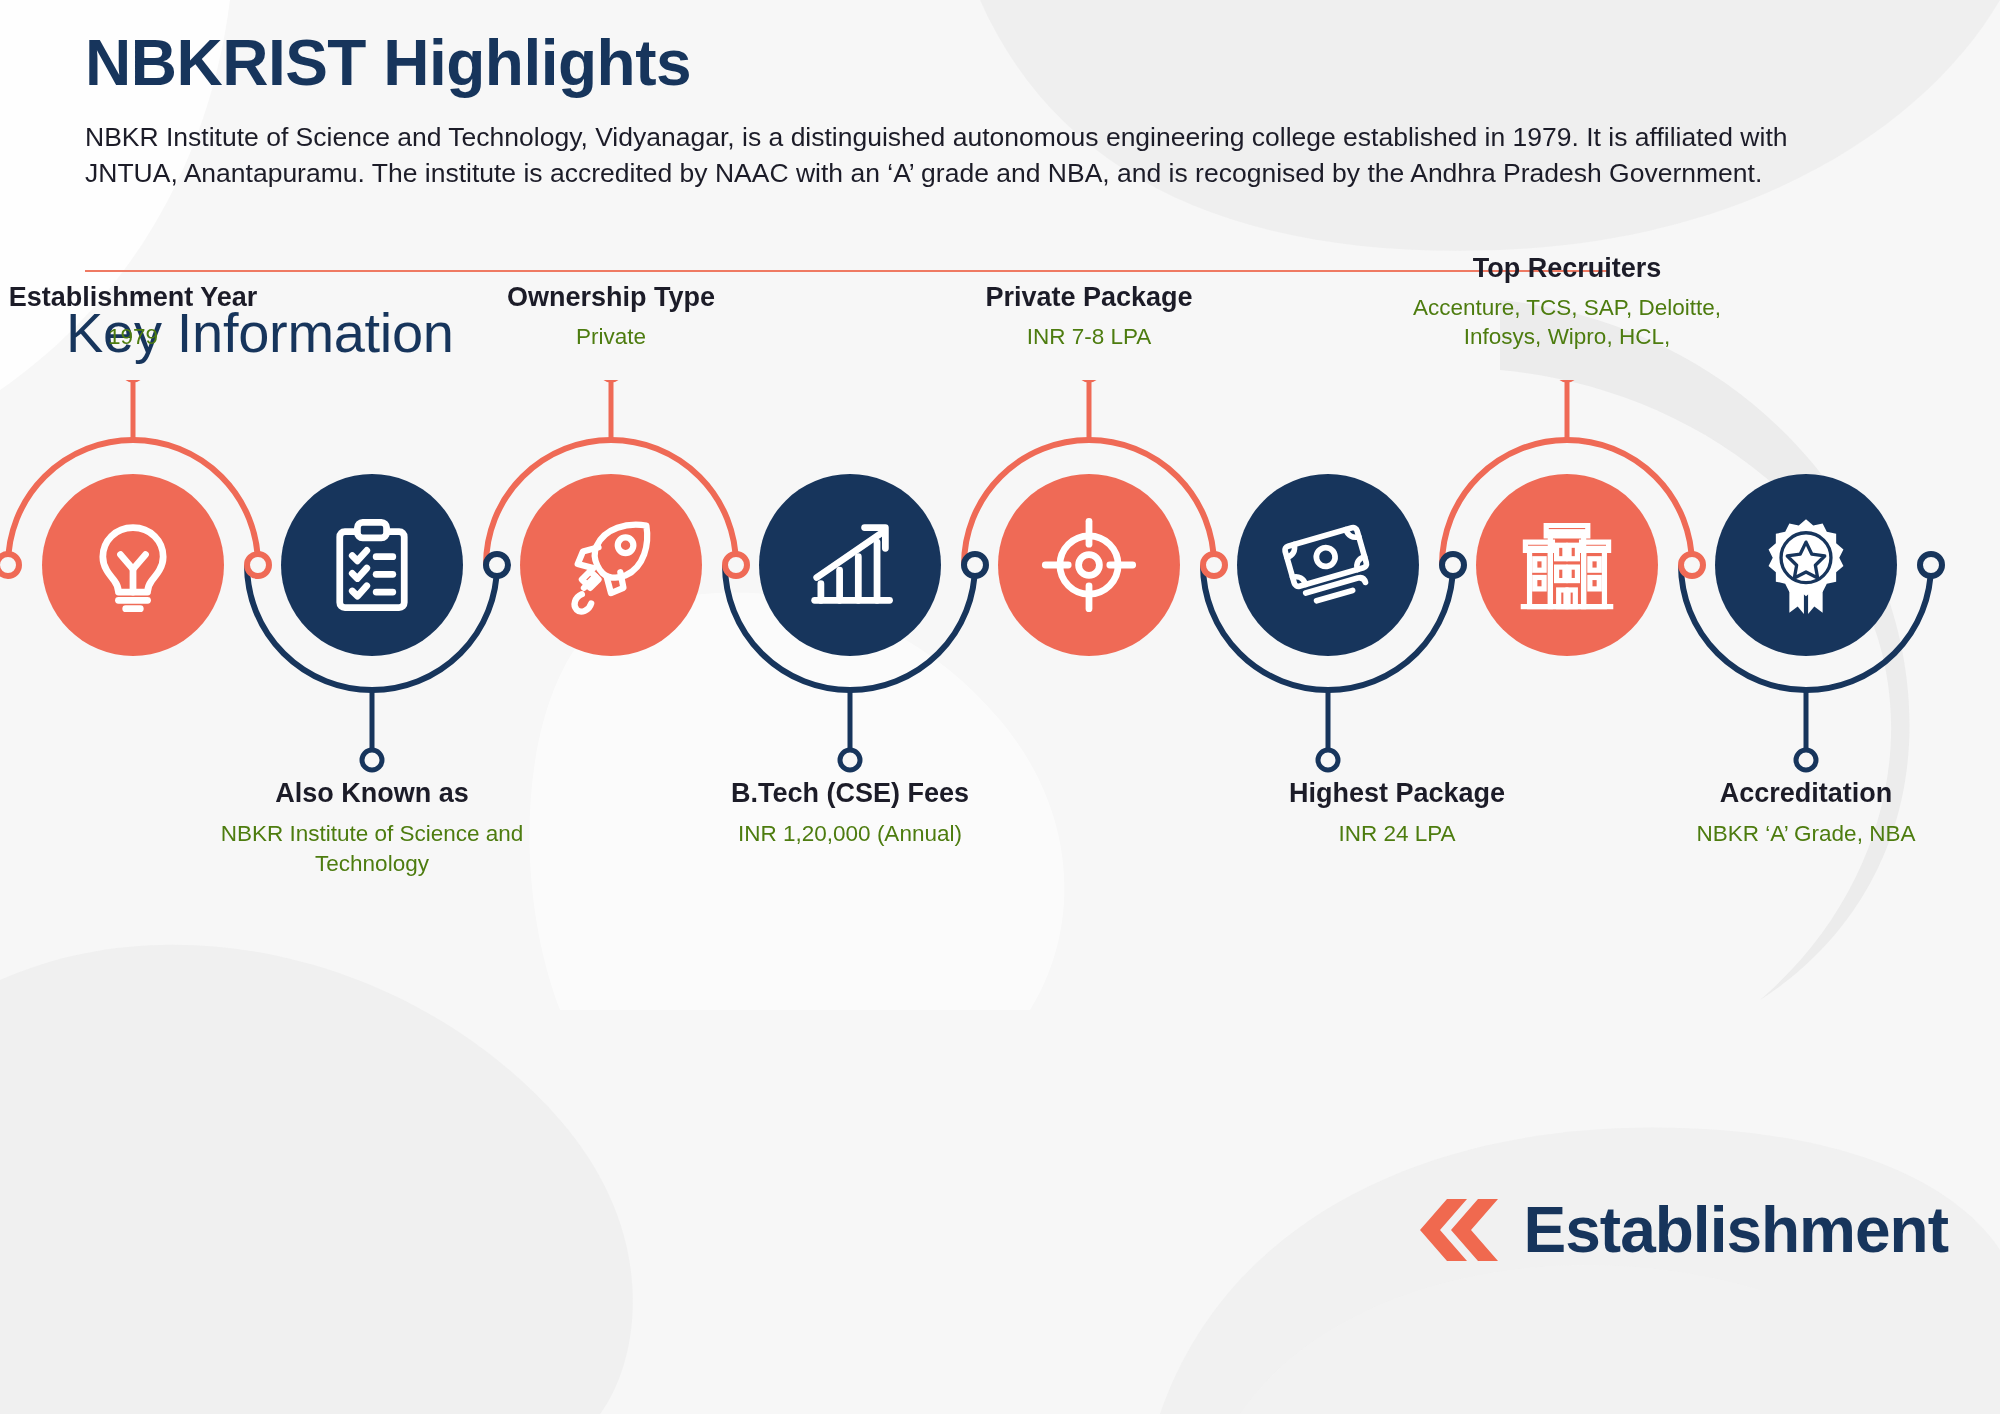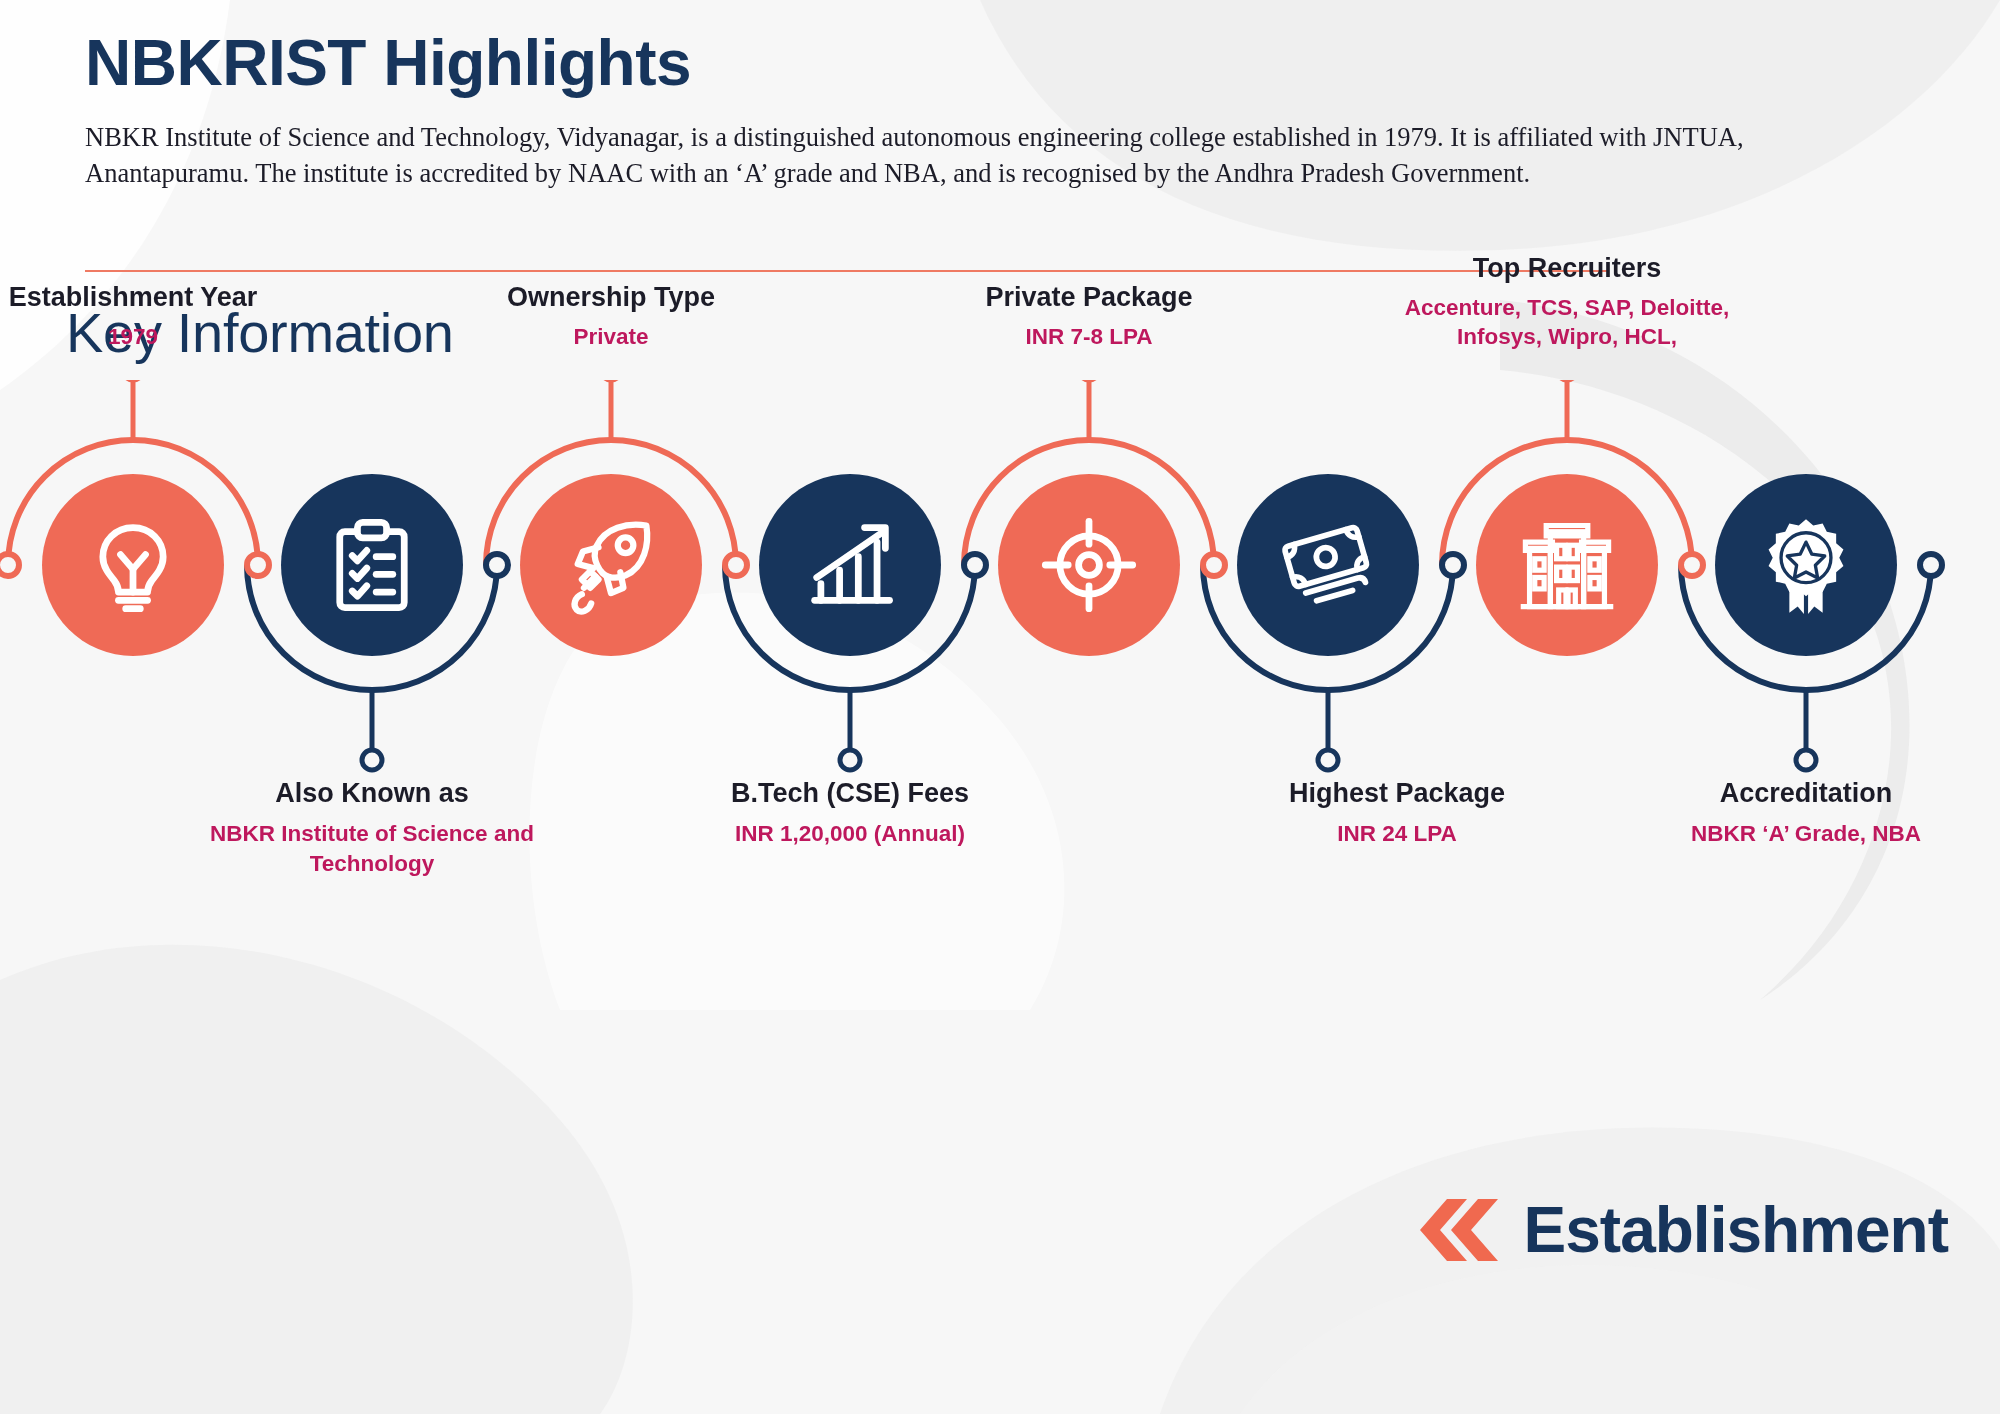--- a/index.html
+++ b/index.html
@@ -21,21 +21,20 @@
   .header{position:absolute;left:85px;top:28px;width:1750px;z-index:5;}
   .title{
     font-size:64px;font-weight:bold;color:#17355c;letter-spacing:-0.5px;
     margin:0;line-height:1.1;
   }
   .title .t-strong{font-weight:800;}
   .subtitle{
     margin:22px 0 0 0;
     font-size:26.5px;line-height:1.33;color:#1c1c28;font-weight:500;
     max-width:1740px;
-    font-family:Liberation Serif, serif;
   }
   .divider{
     position:absolute;left:85px;top:270px;width:1522px;height:2px;
     background:#ef7a63;z-index:5;
   }
 
   .section-title{
     position:absolute;left:66px;top:300px;
     font-size:56px;color:#17355c;font-weight:400;z-index:5;
     letter-spacing:-0.3px;
@@ -44,21 +43,21 @@
   
   #timeline{position:absolute;left:0;top:380px;width:2000px;height:560px;z-index:3;}
 
   
   .label{position:absolute;z-index:6;text-align:center;}
   .label .lab-title{
     font-size:27px;font-weight:bold;color:#1c1c28;line-height:1.18;
     white-space:nowrap;
   }
   .label .lab-val{
-    font-size:22.5px;font-weight:700;color:#be185d;line-height:1.32;
+    font-size:22.5px;font-weight:400;color:#4d7c0f;line-height:1.32;
     margin-top:9px;
   }
   .label.top .lab-val{margin-top:8px;}
 
   
   .logo{position:absolute;right:52px;bottom:145px;display:flex;align-items:center;gap:22px;z-index:7;}
   .logo-text{font-size:64px;font-weight:bold;color:#17355c;letter-spacing:-1px;line-height:1;}
 </style>
 </head>
 <body>

